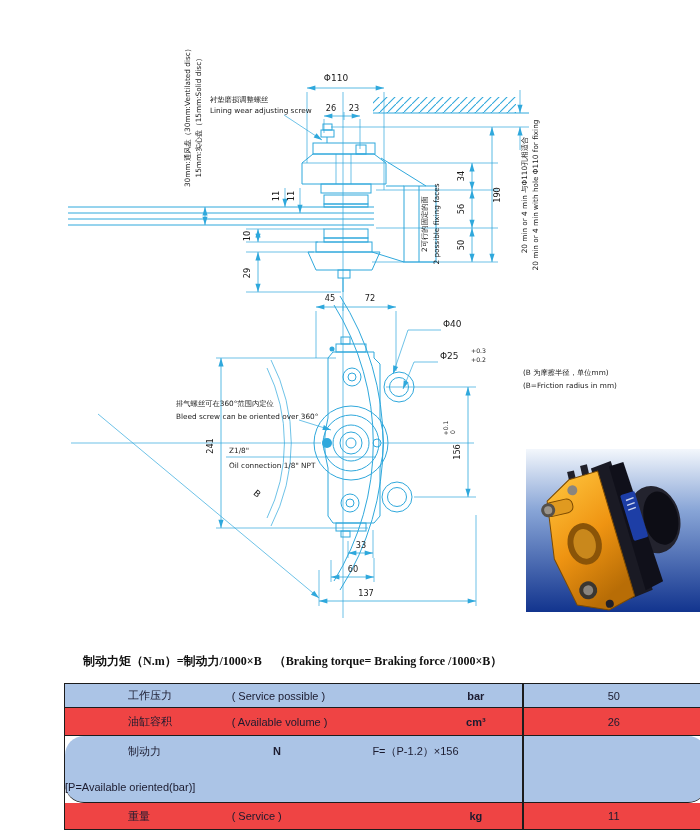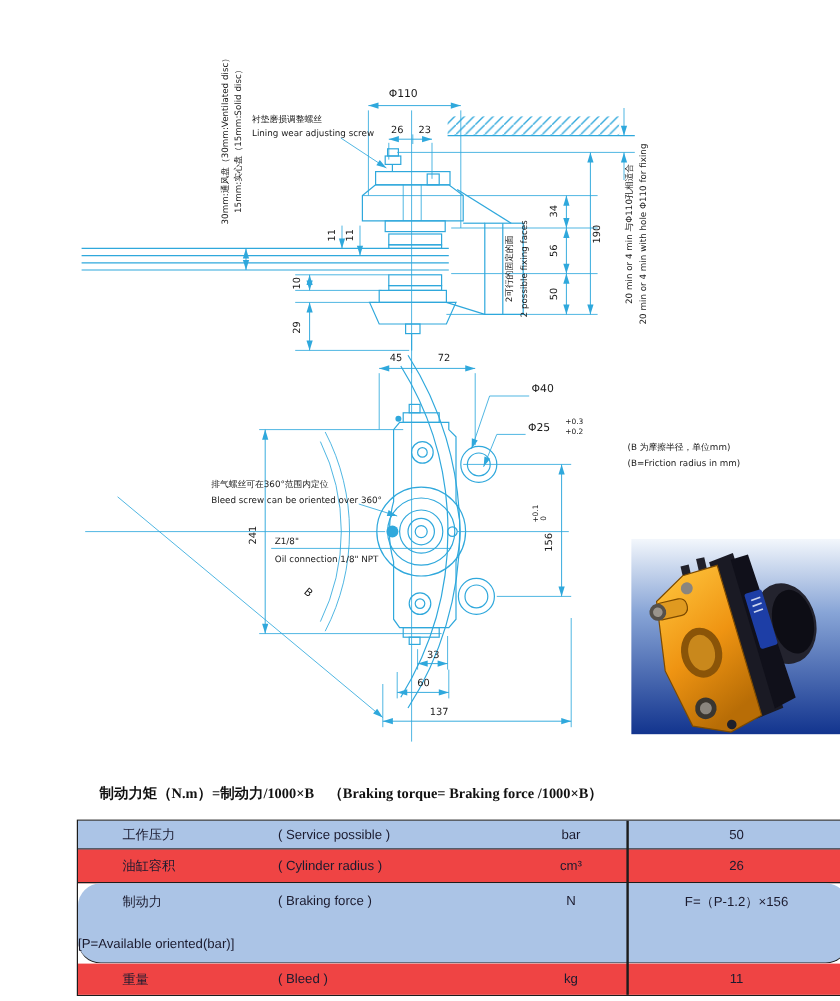--- a/index.html
+++ b/index.html
@@ -24,23 +24,23 @@
            font-size:12px;font-weight:bold;color:#111;}
   
   .spec-table{position:absolute;left:28px;top:683px;width:644px;
               border:1.6px solid #1c1c1c;box-sizing:border-box;color:#1b1b2f;font-size:11px;}
   .trow{display:flex;align-items:center;border-bottom:1.5px solid #1c1c1c;box-sizing:border-box;}
   .trow:last-child{border-bottom:none;}
   .blue{background:#abc4e6;}
   .white{background:#ef4444;}
   .h25{height:24px;} .h29{height:28px;} .h54{height:67px;border-radius:19px;} .h27{height:26px;}
   .c{box-sizing:border-box;white-space:nowrap;overflow:visible;}
-  .cellcn{width:167px;padding-left:37px;}
+  .cellcn{width:167px;padding-left:63px;}
   .cellen{width:200px;}
-  .cellunit{width:90px;text-align:center;}
+  .cellunit{width:90px;text-align:center;font-weight:bold;}
   .cellval{width:187px;text-align:center;}
   .row3{flex-direction:column;align-items:stretch;justify-content:space-between;padding:5px 0;}
   .subrow{display:flex;align-items:center;height:20px;}
   .vdivider{position:absolute;left:457px;top:0;bottom:0;width:1.5px;background:#1c1c1c;}
 </style>
 </head>
 <body>
 
 <div class="page">
 
@@ -304,38 +304,37 @@
 
     <div class="trow blue h25">
       <div class="c cellcn">工作压力</div>
       <div class="c cellen">( Service possible )</div>
       <div class="c cellunit">bar</div>
       <div class="c cellval">50</div>
     </div>
 
     <div class="trow white h29">
       <div class="c cellcn">油缸容积</div>
-      <div class="c cellen">( Cylinder radius )</div>
+      <div class="c cellen">( Available volume )</div>
       <div class="c cellunit">cm³</div>
       <div class="c cellval">26</div>
     </div>
 
     <div class="trow blue h54 row3">
       <div class="subrow">
         <div class="c cellcn">制动力</div>
-        <div class="c cellen">( Braking force )</div>
         <div class="c cellunit">N</div>
         <div class="c cellval">F=（P-1.2）×156</div>
       </div>
       <div class="subrow">
         <div class="c cellen">[P=Available oriented(bar)]</div>
       </div>
     </div>
 
     <div class="trow white h27">
       <div class="c cellcn">重量</div>
-      <div class="c cellen">( Bleed )</div>
+      <div class="c cellen">( Service )</div>
       <div class="c cellunit">kg</div>
       <div class="c cellval">11</div>
     </div>
   </div>
 
 </div>
 
 </body></html>

